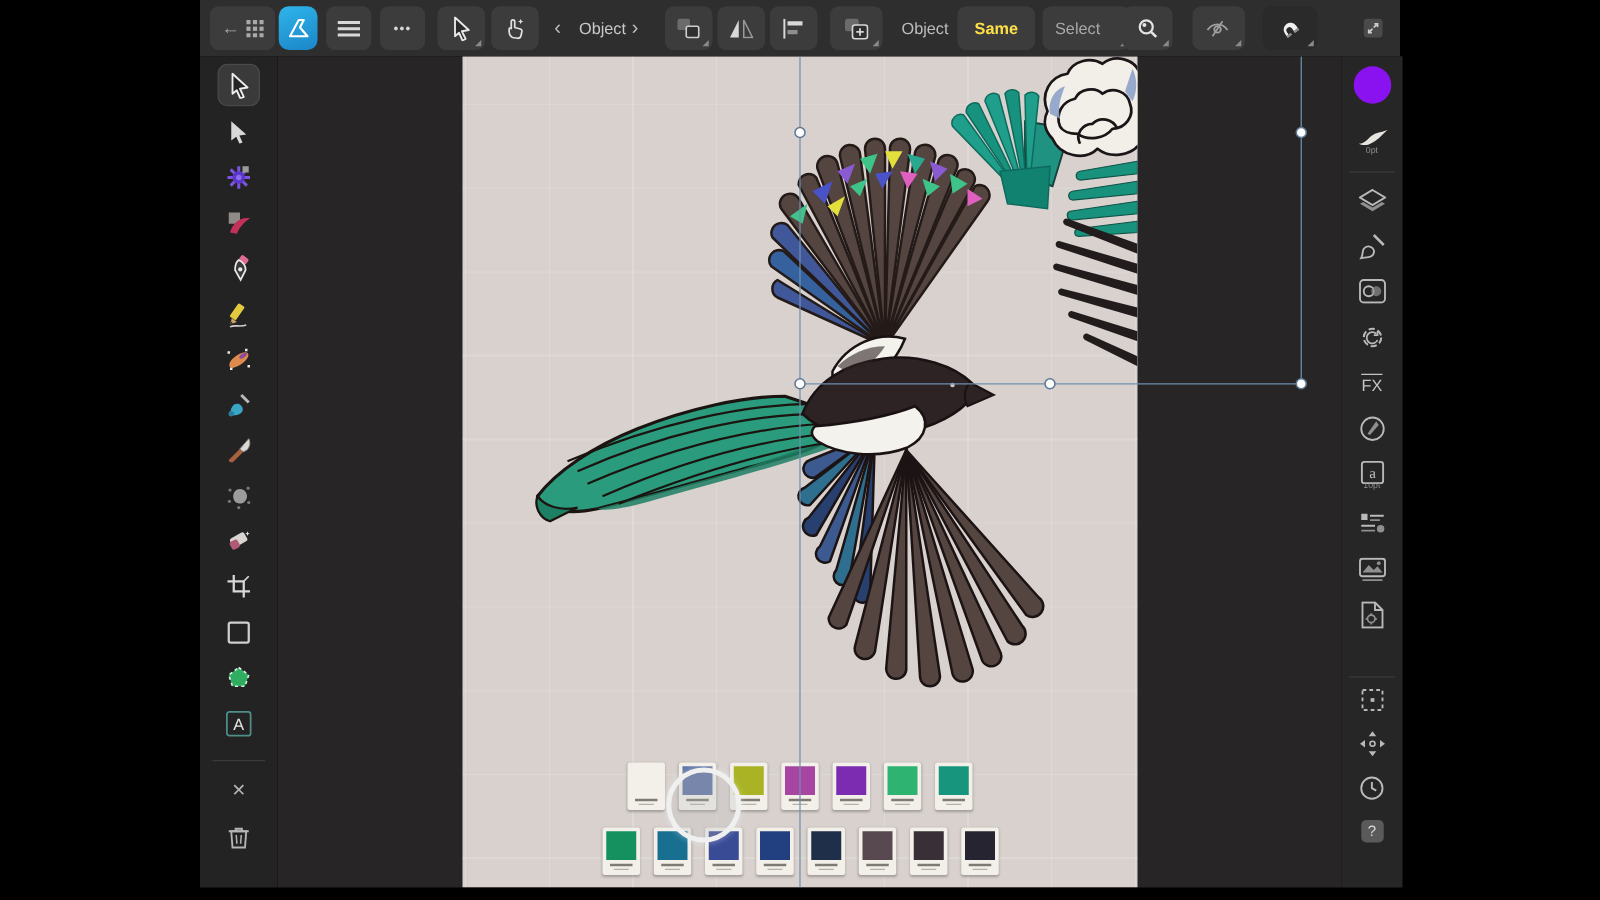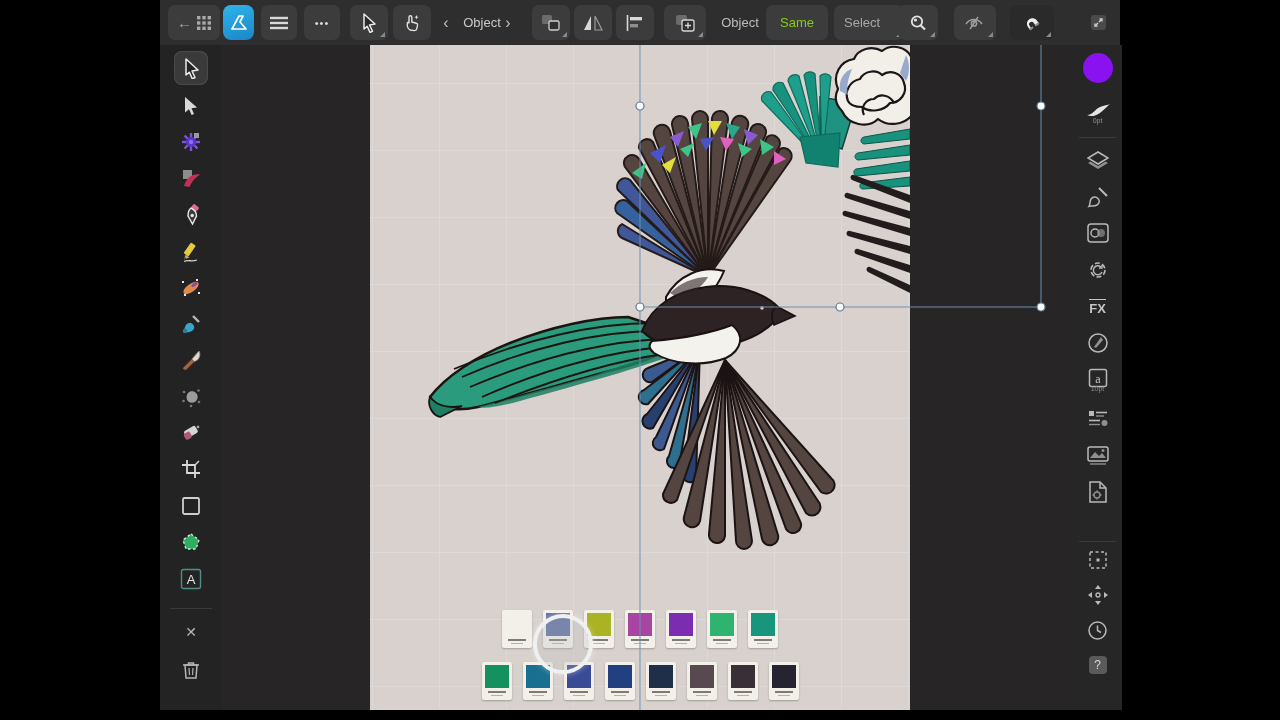--- a/index.html
+++ b/index.html
@@ -133,21 +133,21 @@
         <rect x="1" y="1" width="11" height="10" rx="2" fill="#6b6b6b"></rect>
         <rect x="7" y="6" width="12" height="11" rx="2" fill="#2f2f2f" stroke="#d8d8d8" stroke-width="1.3"></rect>
         <path d="M13 8.5 v6 M10 11.5 h6" stroke="#d8d8d8" stroke-width="1.4"></path>
       </svg>
     </div>
 
     <div class="tb-item" style="left:558px;width:44px;">
       <span class="tb-text" style="color:#bdbdbd;">Object</span>
     </div>
     <div class="tb-item tb-tile" style="left:606px;width:62px;">
-      <span class="tb-text" style="color:#84cc16;">Same</span>
+      <span class="tb-text" style="color:#fde047;font-weight:bold;">Same</span>
     </div>
     <div class="tb-item tb-tile sub" style="left:674px;width:60px;overflow:hidden;justify-content:flex-start;padding-left:10px;">
       <span class="tb-text" style="color:#a8a8a8;white-space:nowrap;">Select</span>
     </div>
 
     <div class="tb-item tb-tile sub" style="left:738px;width:40px;">
       <svg class="icon" width="18" height="18" viewBox="0 0 18 18">
         <circle cx="8" cy="7.5" r="5.2" fill="none" stroke="#e3e3e3" stroke-width="1.8"></circle>
         <circle cx="6.5" cy="6" r="1.6" fill="#e3e3e3"></circle>
         <line x1="11.8" y1="11.5" x2="16" y2="15.5" stroke="#e3e3e3" stroke-width="2.2"></line>
@@ -547,21 +547,21 @@
       </svg>
     </div>
     <div class="rtool" style="top:210px;">
       <svg class="icon" width="22" height="22" viewBox="0 0 22 22">
         <circle cx="11" cy="11" r="7" fill="none" stroke="#b9b9b9" stroke-width="1.6" stroke-dasharray="5 2.4"></circle>
         <path d="M14 8 a4.5 4.5 0 1 0 1 5" fill="none" stroke="#b9b9b9" stroke-width="1.4"></path>
         <path d="M15 6 l0 3 -3 0" fill="none" stroke="#b9b9b9" stroke-width="1.4"></path>
       </svg>
     </div>
     <div class="rtool" style="top:247px;">
-      <span style="font-size:13px;font-weight:bold;color:#c4c4c4;border-top:1.5px solid #c4c4c4;padding-top:1px;">FX</span>
+      <span style="font-size:13px;font-weight:normal;color:#c4c4c4;border-top:1.5px solid #c4c4c4;padding-top:1px;">FX</span>
     </div>
     <div class="rtool" style="top:283px;">
       <svg class="icon" width="22" height="22" viewBox="0 0 22 22">
         <circle cx="11" cy="11" r="9" fill="none" stroke="#b9b9b9" stroke-width="1.5"></circle>
         <path d="M7 15 L14 5 L16 8 L9 16 Z" fill="#8f8f8f"></path>
       </svg>
     </div>
     <div class="rtool" style="top:318px;">
       <svg class="icon" width="20" height="20" viewBox="0 0 20 20">
         <rect x="1.5" y="1.5" width="17" height="17" rx="2" fill="none" stroke="#b9b9b9" stroke-width="1.5"></rect>

